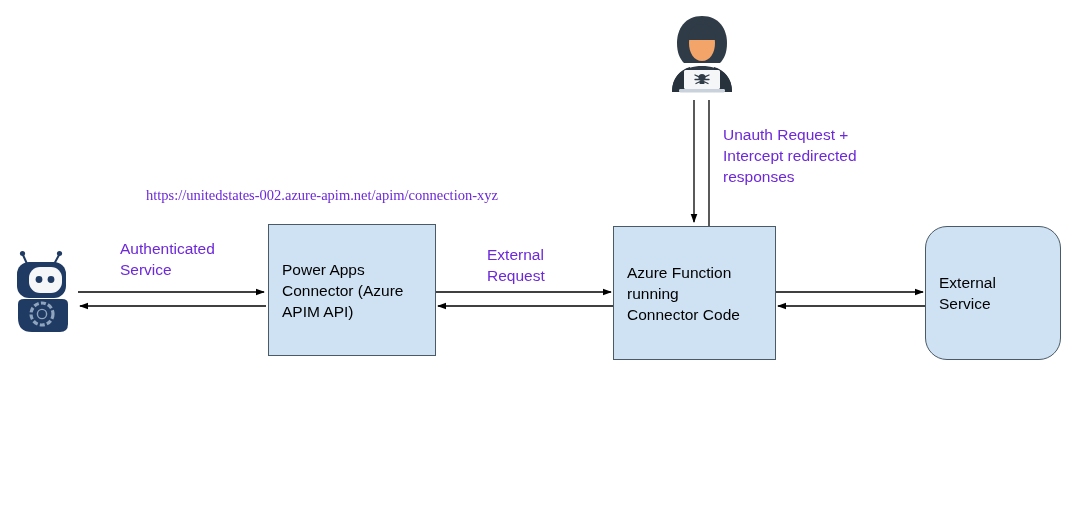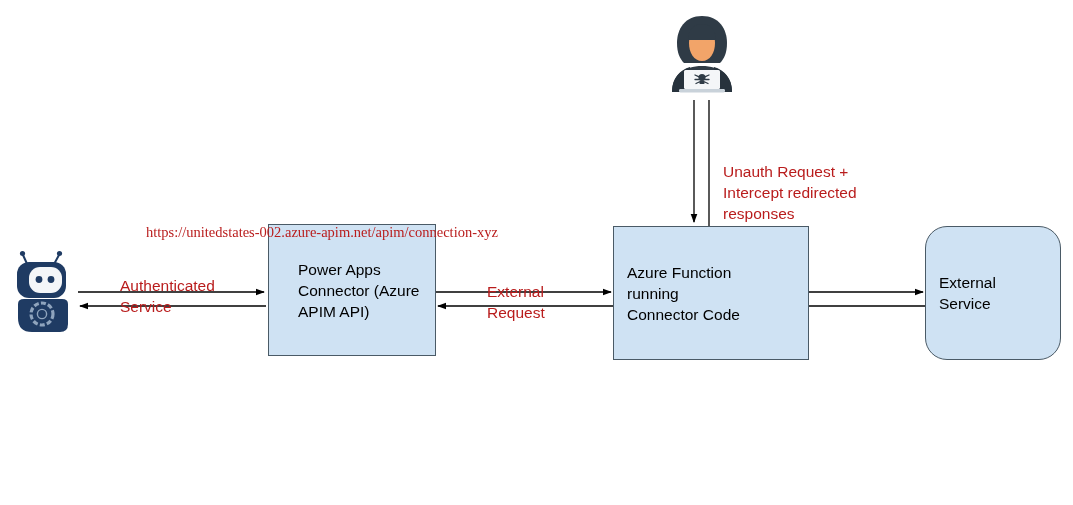--- a/index.html
+++ b/index.html
@@ -35,23 +35,22 @@
     padding-left: 13px;
     padding-right: 6px;
     white-space: pre-line;
   }
 
   
   .free-text {
     position: absolute;
     font-size: 15.5px;
     line-height: 21px;
-    color: #b91c1c;
+    color: #6d28d9;
     white-space: pre-line;
-    margin-top: 37px;
   }
   .free-text.small {
     font-size: 14.5px;
     line-height: 19px;
   }
   .free-text.center {
     text-align: center;
   }
 
   
@@ -137,27 +136,27 @@
       <rect x="24" y="58" width="36" height="19" rx="1.5" fill="#f4f6f8"></rect>
 
       <circle cx="42" cy="65.5" r="3.6" fill="#2f3b46"></circle>
       <rect x="39.4" y="68.6" width="5.2" height="3.4" rx="1" fill="#2f3b46"></rect>
       <path d="M35 63 L38.6 64.6 M49 63 L45.4 64.6 M35 67.5 L38.6 67.5 M49 67.5 L45.4 67.5 M36 71.5 L39.2 70 M48 71.5 L44.8 70" stroke="#2f3b46" stroke-width="1.3" stroke-linecap="round"></path>
 
       <rect x="19" y="77" width="46" height="3.4" rx="1.4" fill="#c9d2da"></rect>
     </svg>
   </div>
 
-  <div class="node-box" style="left:268px; top:224px; width:168px; height:132px;padding-left:16px;">
+  <div class="node-box" style="left:268px; top:224px; width:168px; height:132px;">
     <div class="node-label">Power Apps
 Connector (Azure
 APIM API)</div>
   </div>
 
-  <div class="node-box" style="left:613px; top:226px; width:196px; height:134px;">
+  <div class="node-box" style="left:613px; top:226px; width:163px; height:134px;">
     <div class="node-label">Azure Function
 running
 Connector Code</div>
   </div>
 
   <div class="node-box" style="left:925px; top:226px; width:136px; height:134px;border-radius:22px;">
     <div class="node-label">External
 Service</div>
   </div>
 

